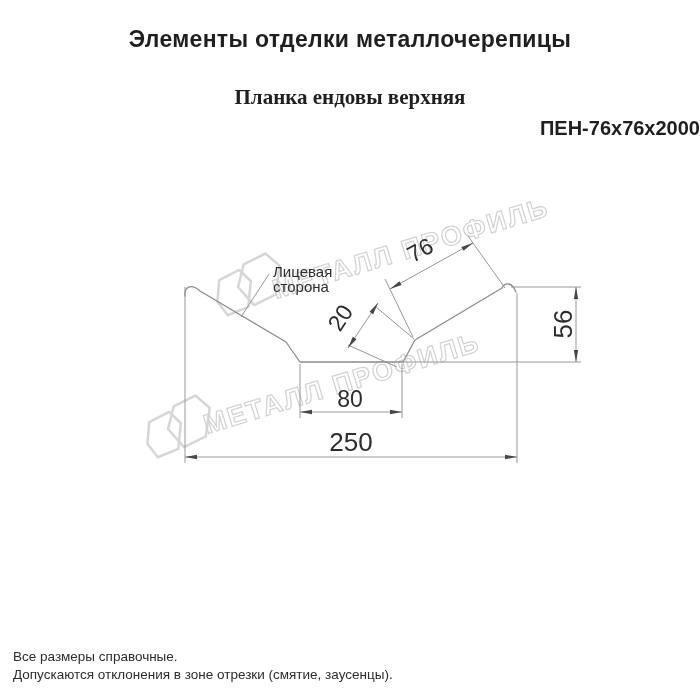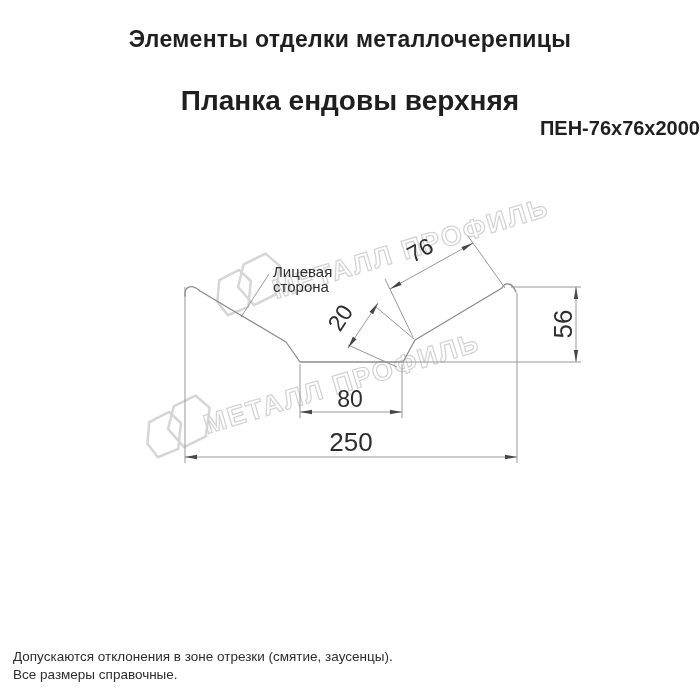--- a/index.html
+++ b/index.html
@@ -1,20 +1,20 @@
 <!DOCTYPE html>
 <html><head>
 <meta charset="utf-8">
 <style>
   html,body{margin:0;padding:0;background:#ffffff;}
   .page{position:relative;width:700px;height:700px;background:#ffffff;overflow:hidden;
         font-family:"Liberation Sans",sans-serif;color:#1c1c1c;}
   .hdr{position:absolute;left:0;width:700px;text-align:center;font-weight:bold;color:#1f1f1f;}
   .title{top:26px;font-size:23px;letter-spacing:.3px;}
-  .subtitle{top:85px;font-size:28px;}
+  .subtitle{top:85px;font-size:21px;font-family:Liberation Serif, serif;}
   .code{top:117px;font-size:20px;text-align:right;}
   svg.drawing{position:absolute;left:0;top:0;width:700px;height:700px;}
   .profile{fill:none;stroke:#8d8d8d;stroke-width:1.3;stroke-linejoin:round;stroke-linecap:round;}
   .dim{fill:none;stroke:#989898;stroke-width:1;}
   .arr{fill:#474747;stroke:none;}
   .dimtext{fill:#2d2d2d;font-size:23px;text-anchor:middle;font-family:"Liberation Sans",sans-serif;}
   .dimtext.big{font-size:26px;}
   .label{fill:#2d2d2d;font-size:15px;font-family:"Liberation Sans",sans-serif;}
   .wm{fill:none;stroke:#d2d2d2;stroke-width:1.2px;font-size:27px;font-weight:bold;
       letter-spacing:2px;font-family:"Liberation Sans",sans-serif;}
@@ -96,17 +96,17 @@
       <line class="dim" x1="185" y1="287" x2="185" y2="463"></line>
       <line class="dim" x1="517" y1="293" x2="517" y2="463"></line>
       <line class="dim" x1="185" y1="457" x2="517" y2="457"></line>
       <path class="arr" d="M185,457 L197,454.8 L197,459.2 Z"></path>
       <path class="arr" d="M517,457 L505,454.8 L505,459.2 Z"></path>
       <text class="dimtext big" x="351" y="451">250</text>
     </g>
   </svg>
 
   <div class="notes">
+    <div>Все размеры справочные.</div>
     <div>Допускаются отклонения в зоне отрезки (смятие, заусенцы).</div>
-    <div>Все размеры справочные.</div>
   </div>
 
 </div>
 
 </body></html>

